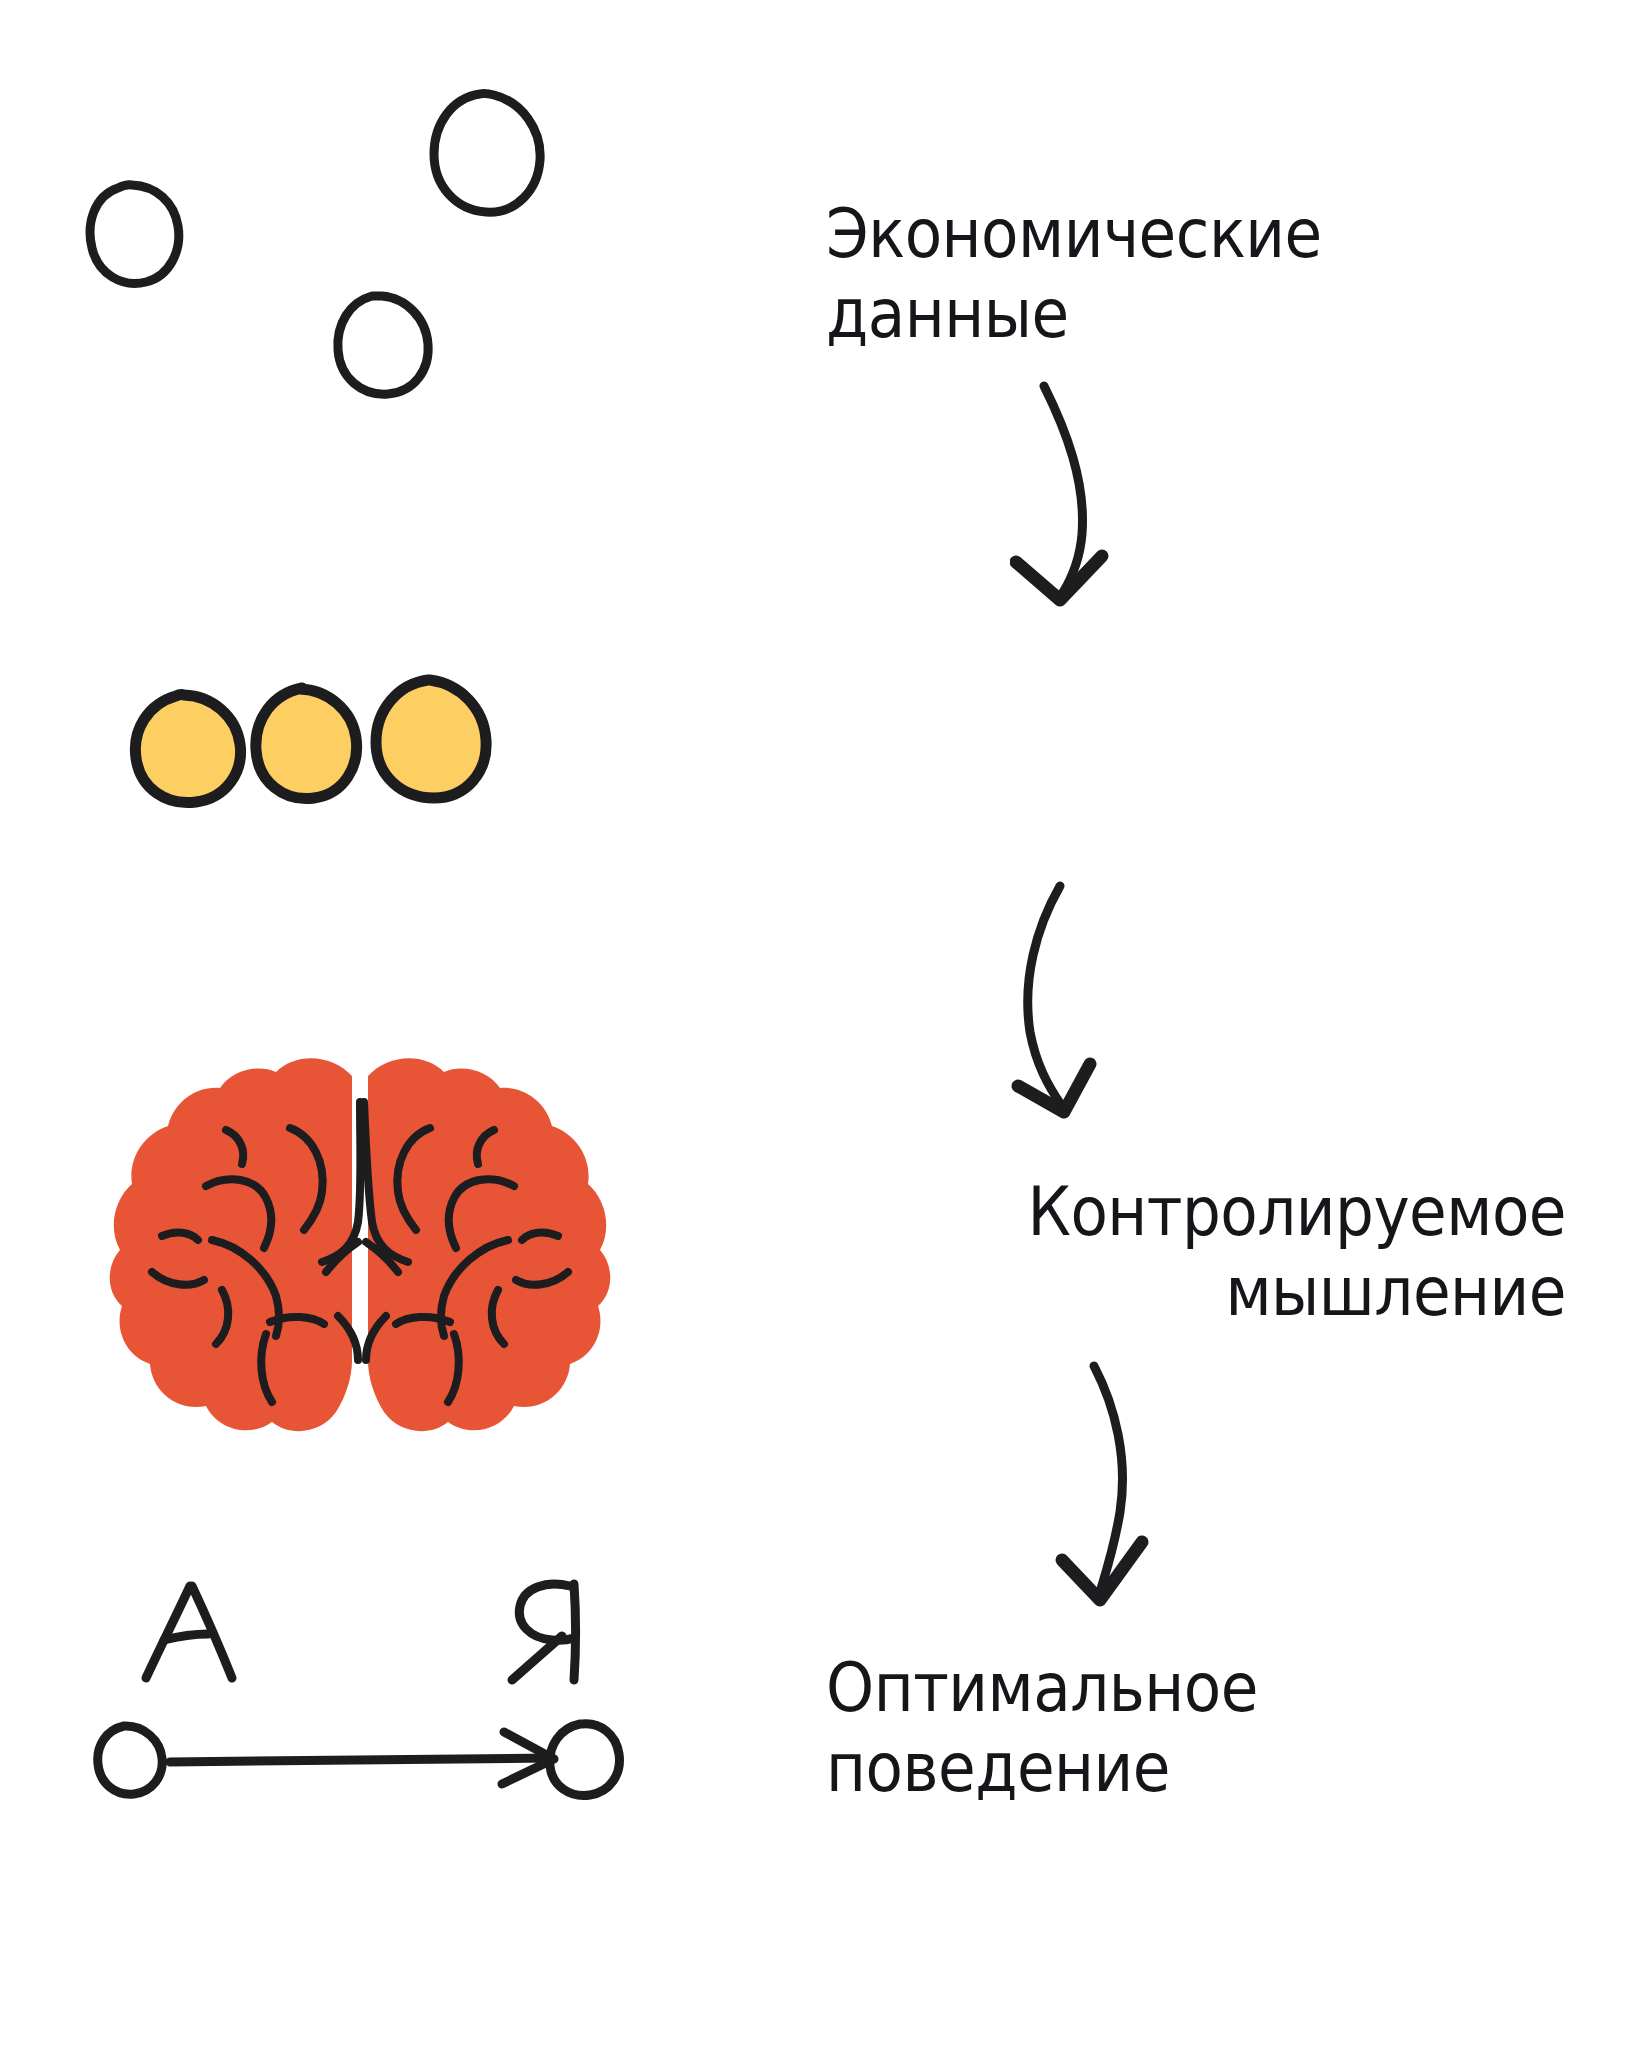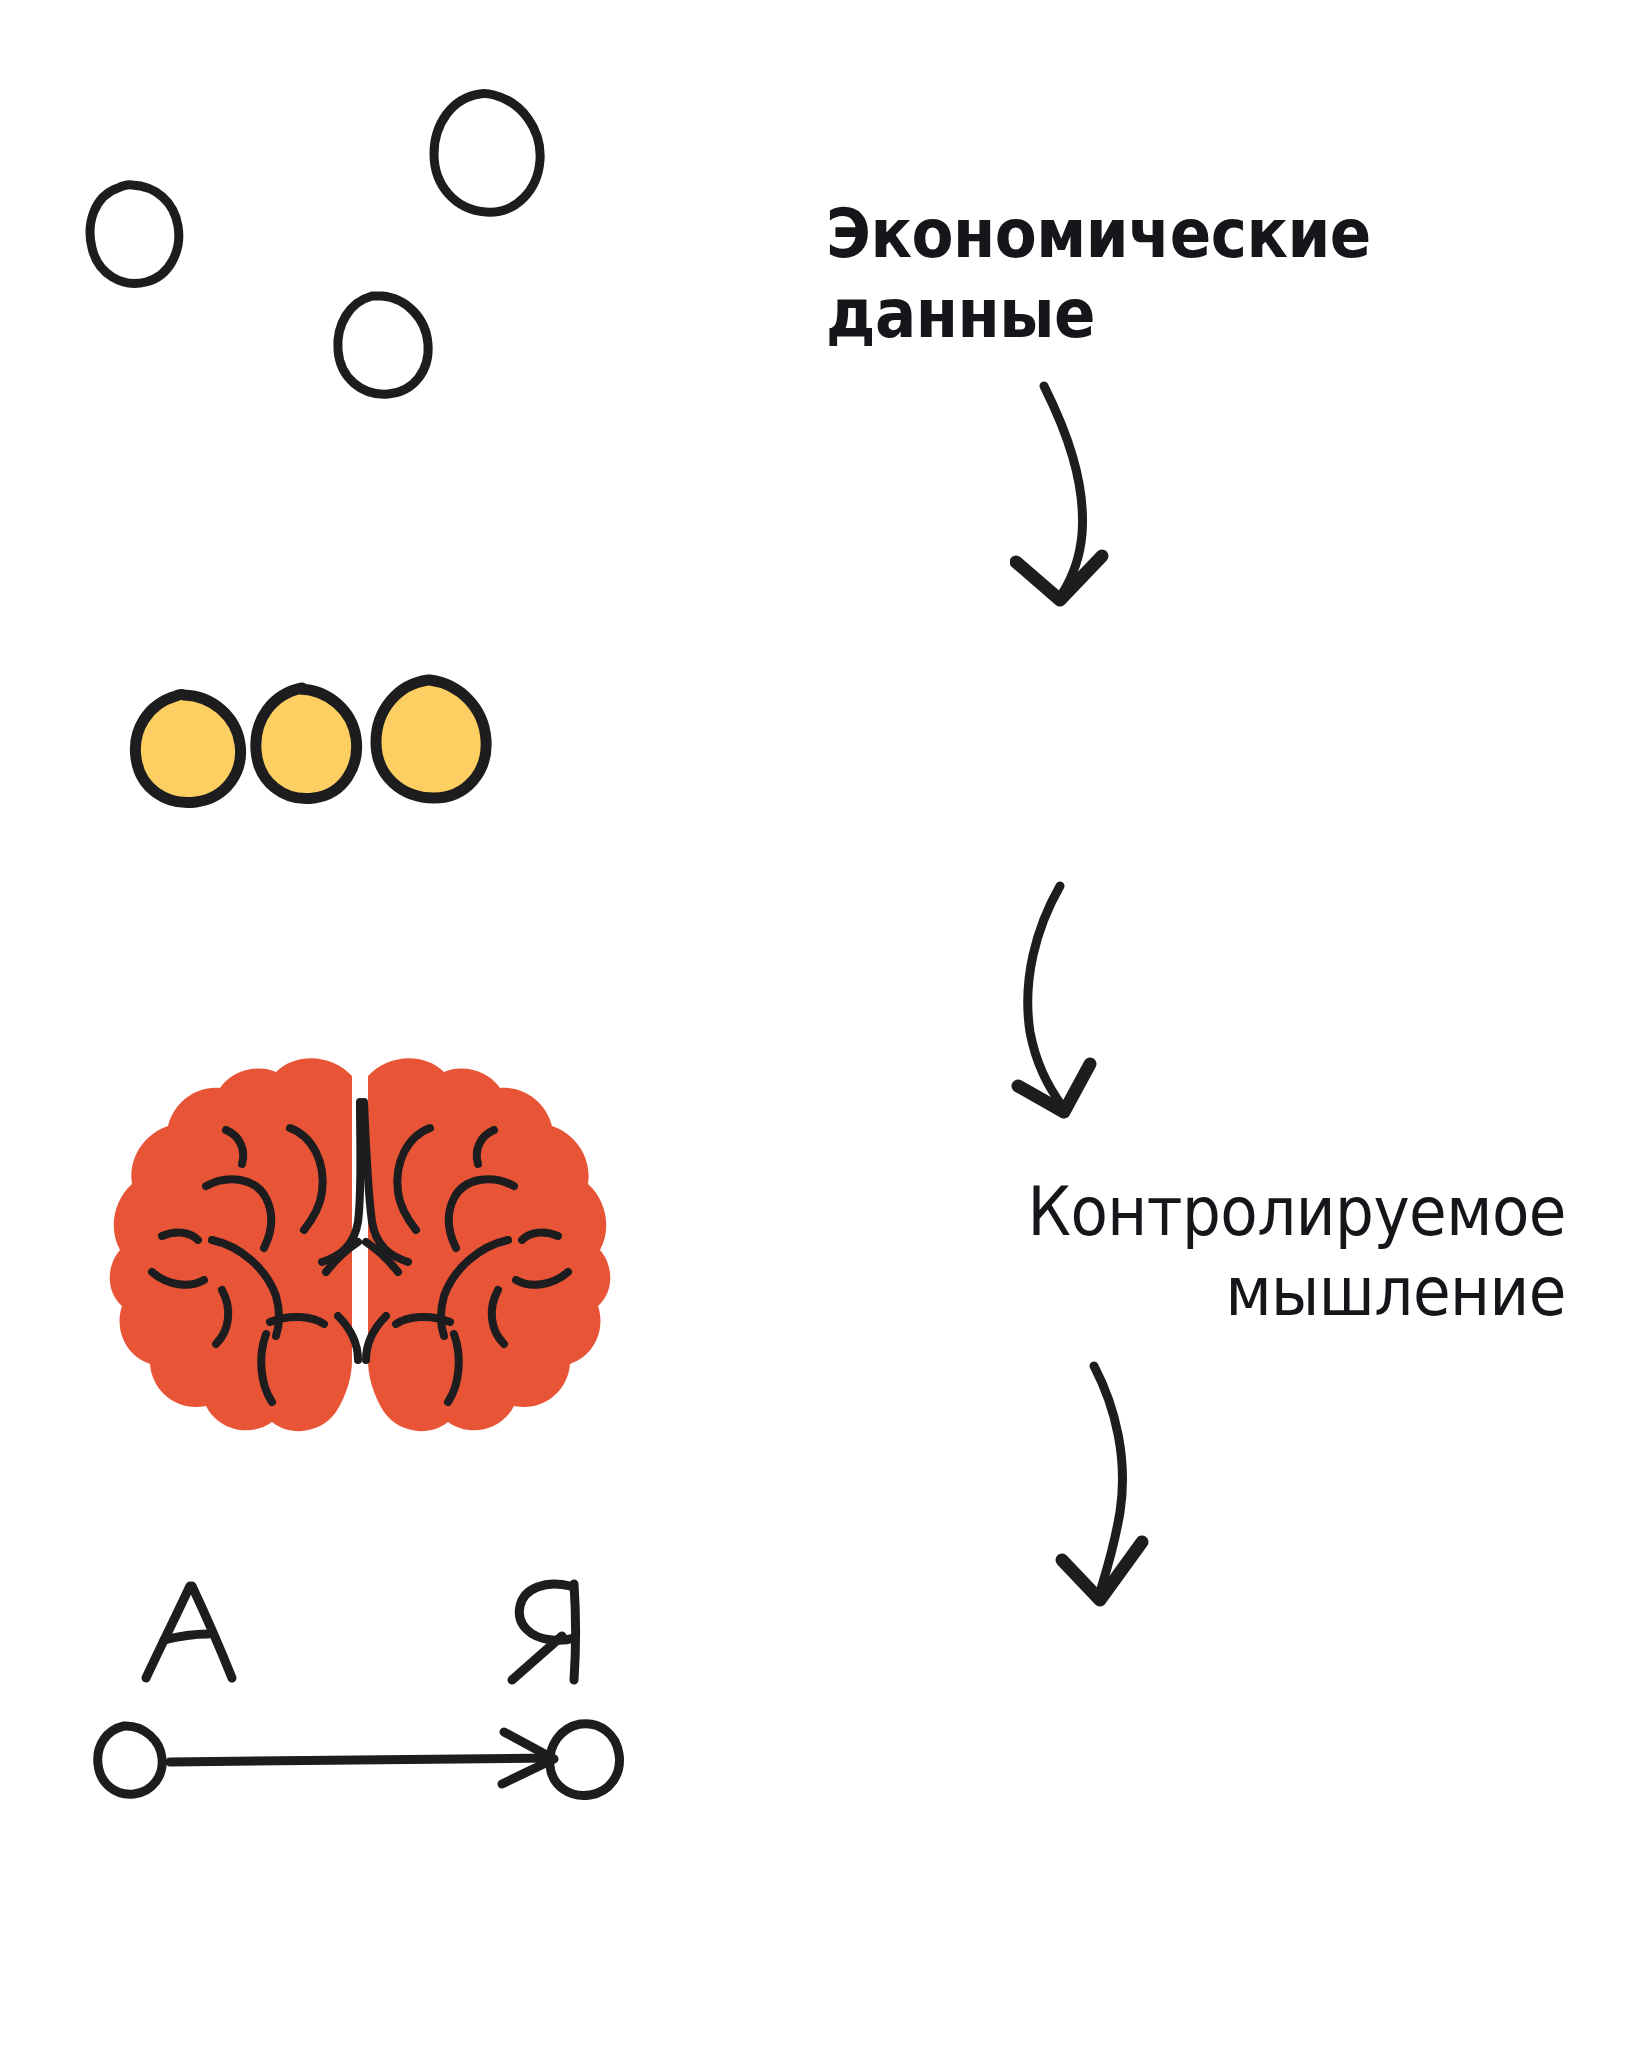--- a/index.html
+++ b/index.html
@@ -31,21 +31,21 @@
     width: 740px;
     color: #16161a;
     font-family: "DejaVu Sans", "Liberation Sans", sans-serif;
     font-weight: 400;
     font-size: 68px;
     line-height: 1.18;
     letter-spacing: -0.5px;
     white-space: pre-line;
     font-stretch: condensed;
   }
-  #label-0 { top: 194px; font-weight: bold; }
+  #label-0 { top: 194px; }
   #label-1 { top: 687px; }
   #label-2 { top: 1172px; text-align: right; }
   #label-3 { top: 1648px; }
 
   .illo {
     position: absolute;
   }
   #illo-circles   { left: 60px;  top: 70px;   width: 620px; height: 360px; }
   #illo-coins     { left: 110px; top: 660px;  width: 420px; height: 200px; }
   #illo-brain     { left: 100px; top: 1040px; width: 520px; height: 400px; }
@@ -163,20 +163,22 @@
 
     <path d="M90 202 L 472 198" fill="none" stroke="#1d1d1f" stroke-width="9" stroke-linecap="round"></path>
 
     <path d="M424 172 L 474 199 L 422 224" fill="none" stroke="#1d1d1f" stroke-width="9" stroke-linecap="round" stroke-linejoin="round"></path>
   </svg>
 
   <div class="label" id="label-0">Экономические
 данные</div>
   <div class="label" id="label-2">Контролируемое
 мышление</div>
+  <div class="label" id="label-3">Оптимальное
+поведение</div>
 
   <svg id="arrow-0" class="arrow-svg" viewBox="0 0 240 250">
     <path d="M34 14 C 56 58 76 110 72 162 C 70 186 62 206 52 222" fill="none" stroke="#1d1d1f" stroke-width="9" stroke-linecap="round"></path>
     <path d="M6 190 L 50 228 L 92 184" fill="none" stroke="#1d1d1f" stroke-width="13" stroke-linecap="round" stroke-linejoin="round"></path>
   </svg>
 
   <svg id="arrow-1" class="arrow-svg" viewBox="0 0 240 250">
     <path d="M60 14 C 36 56 22 108 30 160 C 36 192 48 214 62 234" fill="none" stroke="#1d1d1f" stroke-width="9" stroke-linecap="round"></path>
     <path d="M18 214 L 64 240 L 90 192" fill="none" stroke="#1d1d1f" stroke-width="13" stroke-linecap="round" stroke-linejoin="round"></path>
   </svg>

